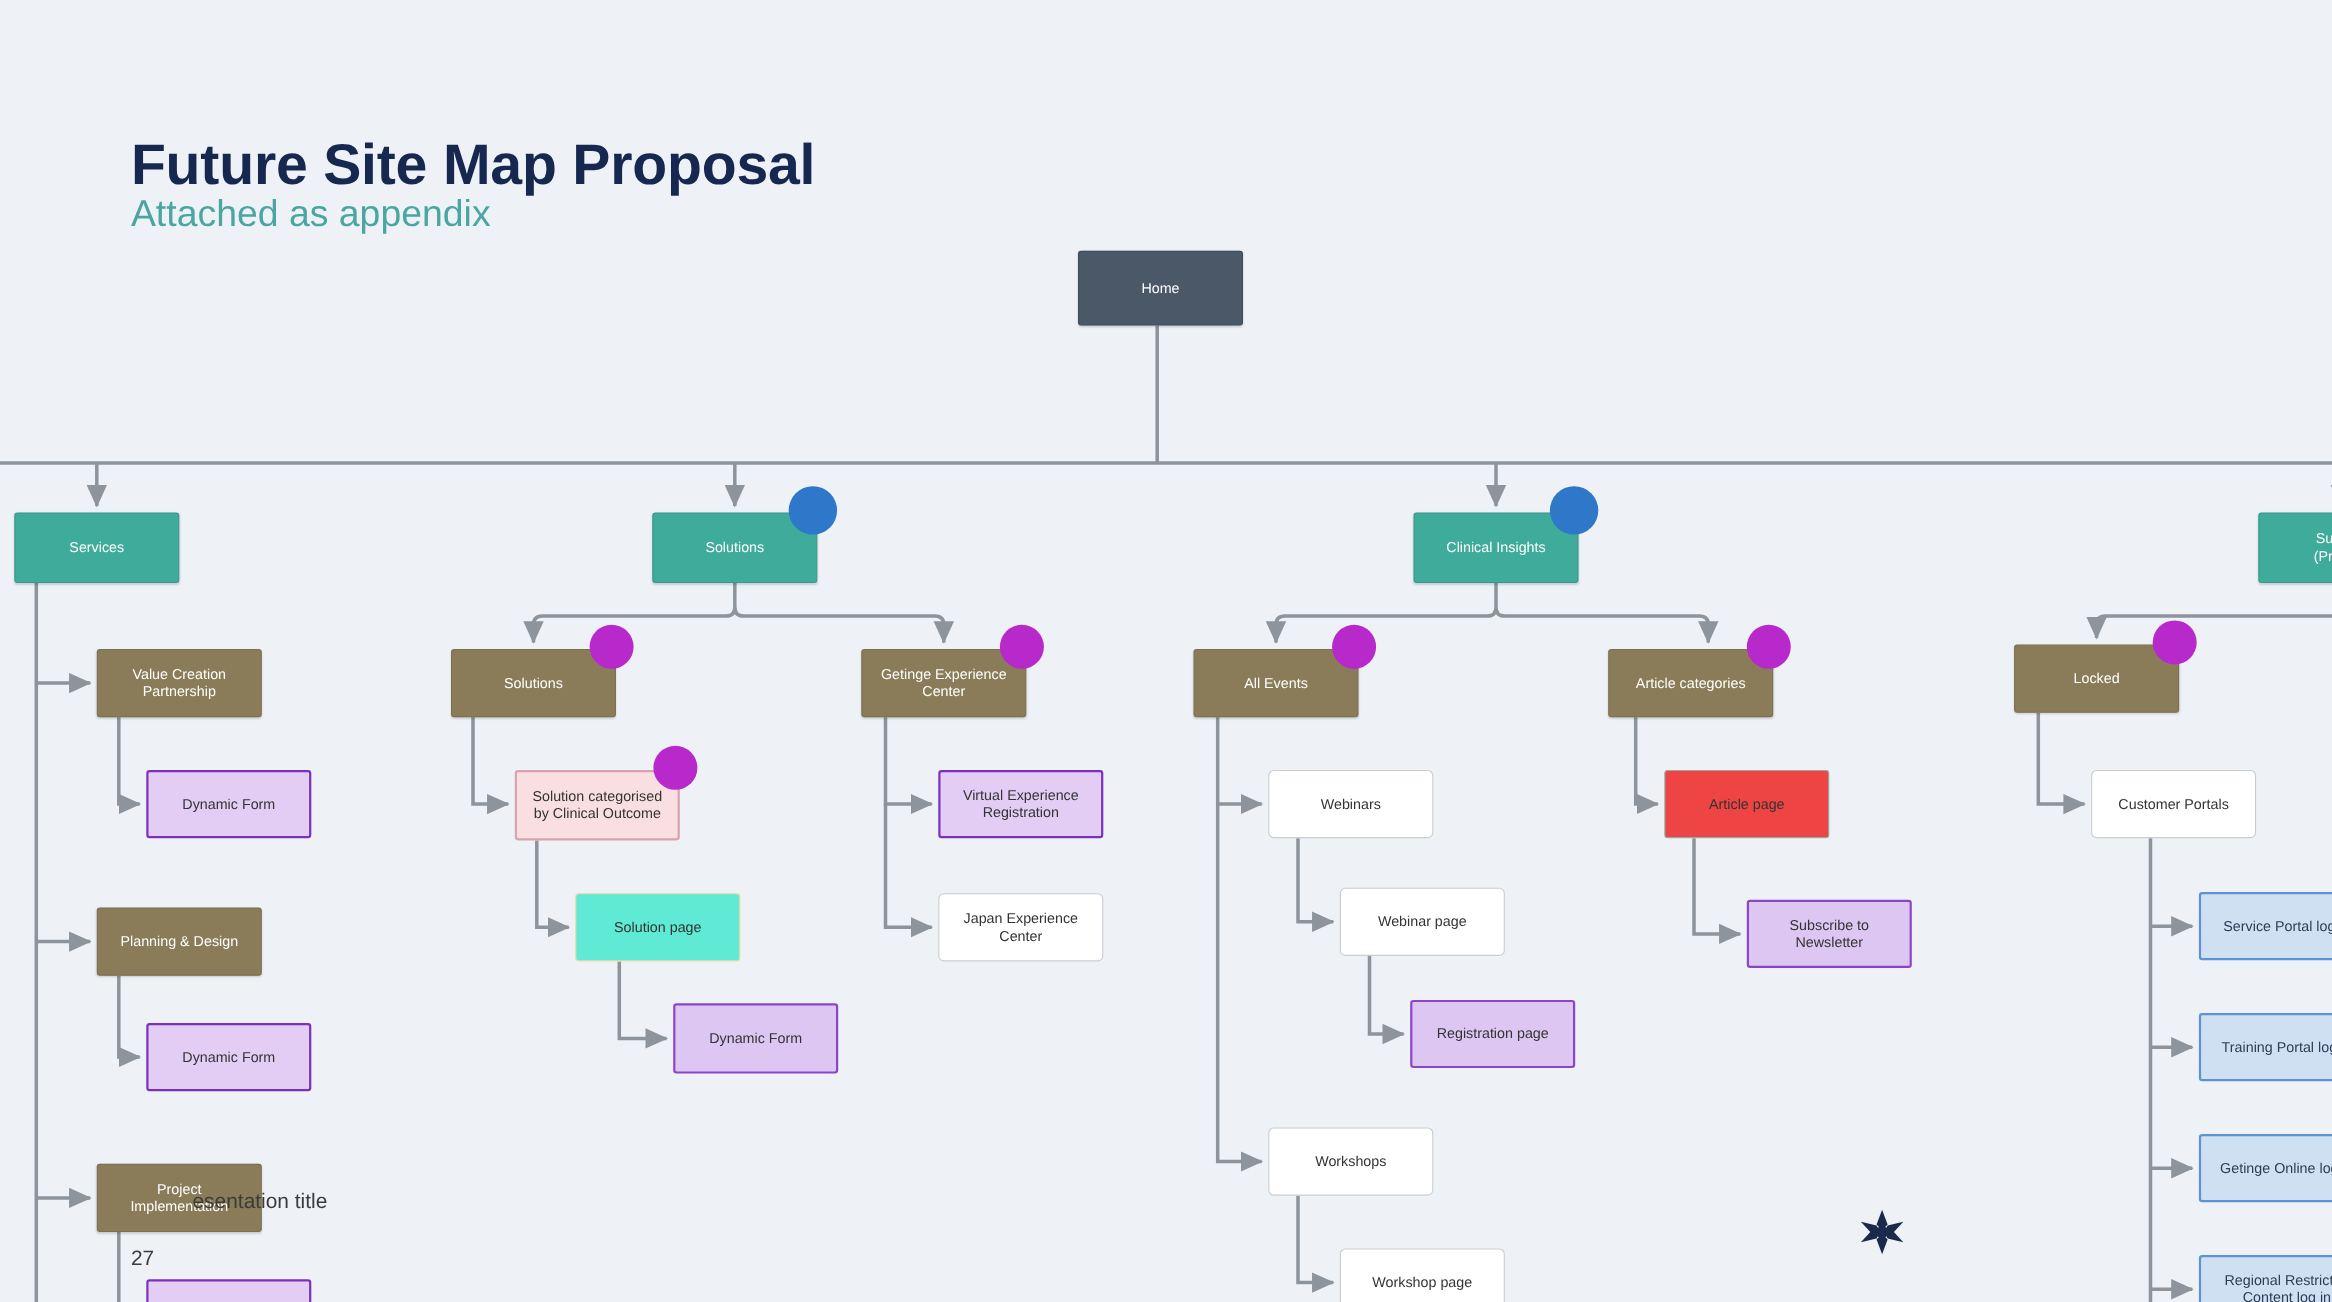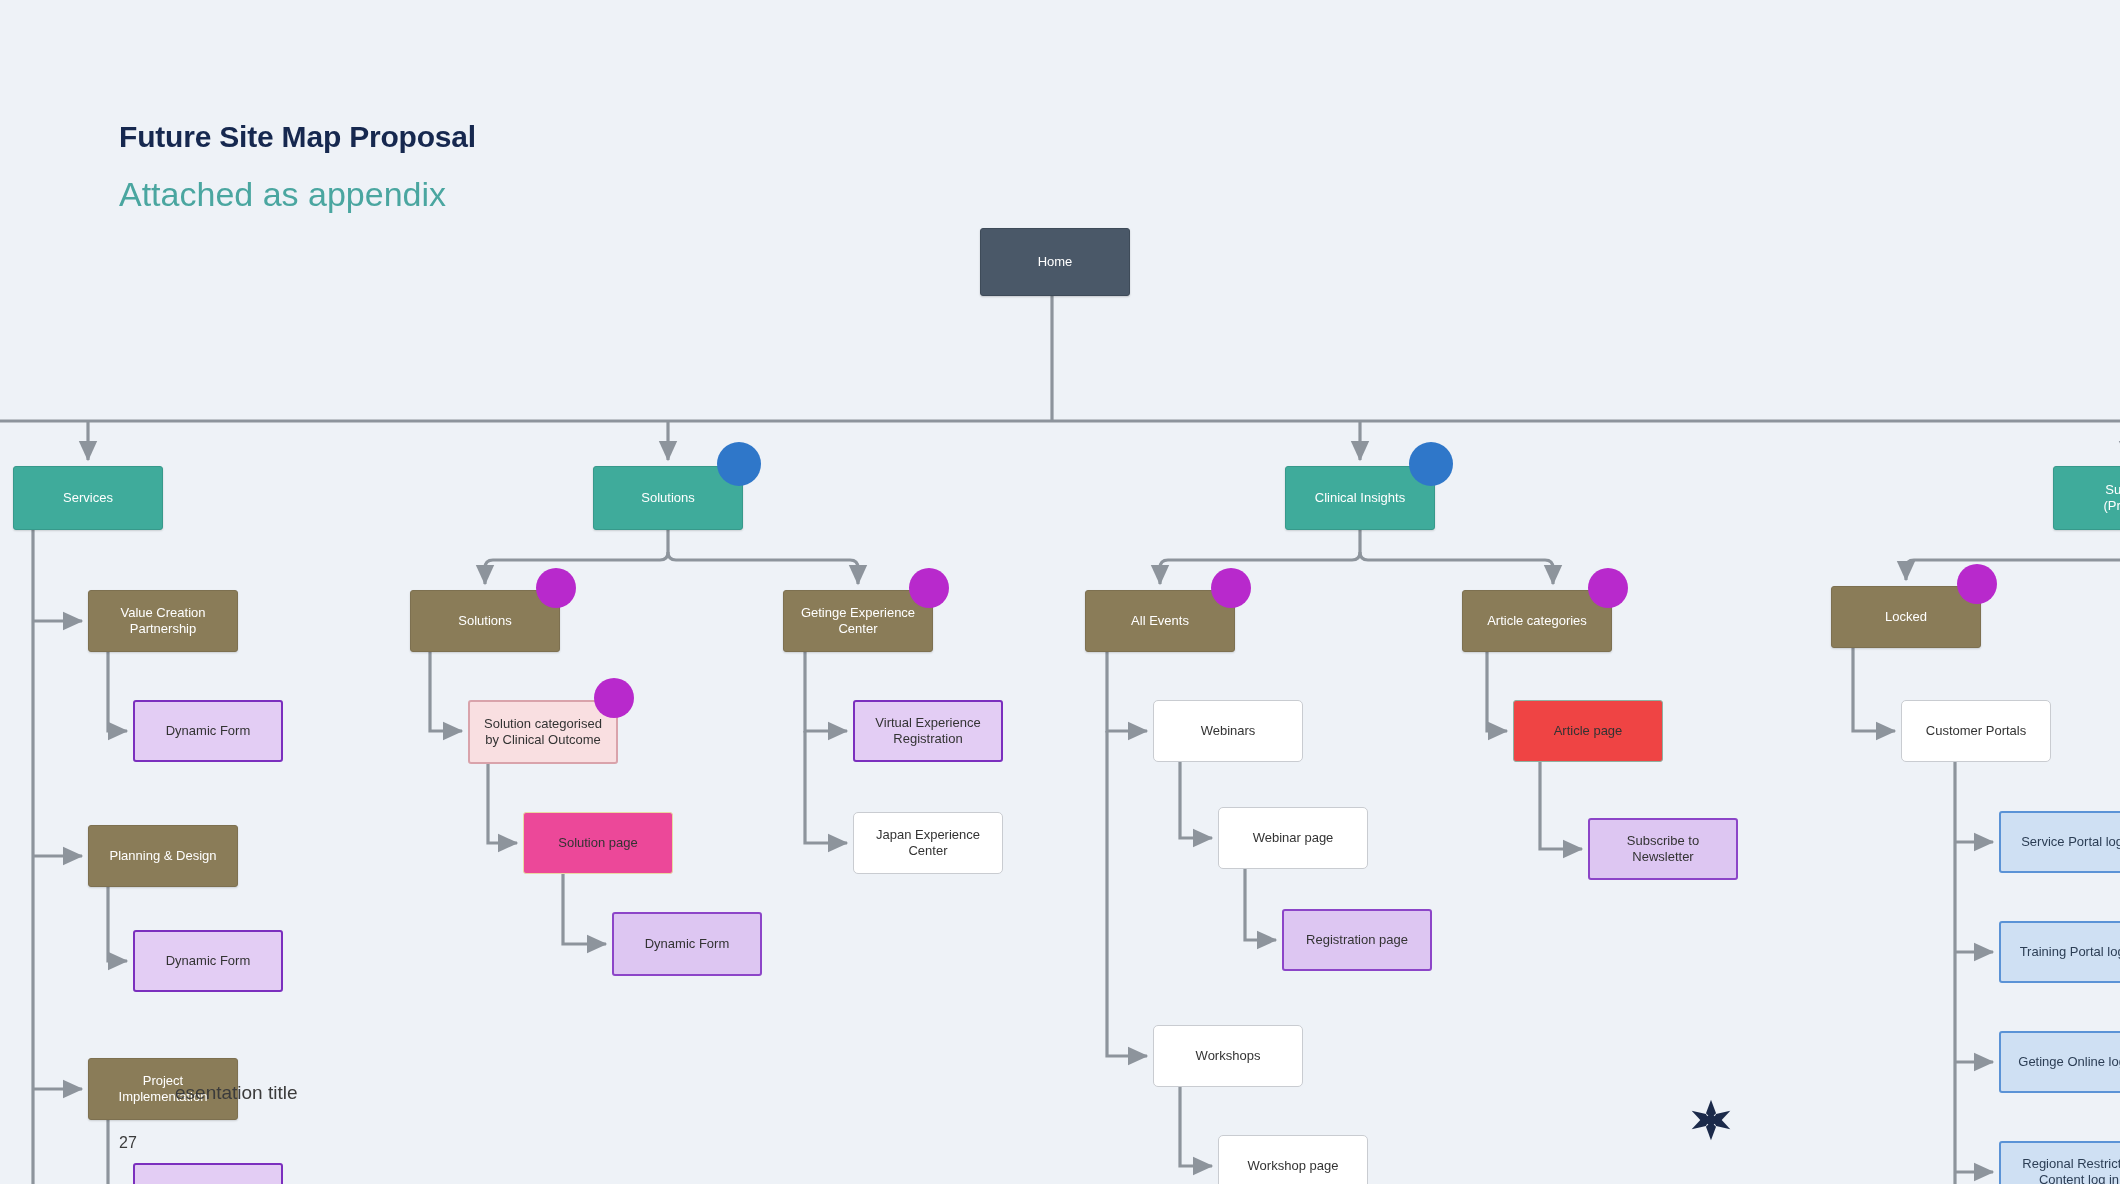--- a/index.html
+++ b/index.html
@@ -8,21 +8,21 @@
     background:#eef2f7;
     font-family:"Liberation Sans", sans-serif;
     overflow:hidden;
     position:relative;
   }
   #stage{position:absolute;left:0;top:0;width:2120px;height:1184px;overflow:hidden;}
   #svglayer{position:absolute;left:0;top:0;width:2120px;height:1184px;pointer-events:none;}
 
   .title{
     position:absolute;left:119px;top:120px;
-    font-size:30px;font-weight:bold;color:#16284f;
+    font-size:52px;font-weight:bold;color:#16284f;
     letter-spacing:-0.2px;white-space:nowrap;
   }
   .subtitle{
     position:absolute;left:119px;top:175px;
     font-size:34px;color:#4aa6a0;white-space:nowrap;
   }
 
   .node{
     position:absolute;
     box-sizing:border-box;
@@ -37,38 +37,38 @@
           box-shadow:0 1px 2px rgba(0,0,0,.18);}
   .n-teal{background:#3fab9b;color:#ffffff;border:1px solid #37998b;font-size:13px;
           box-shadow:0 1px 2px rgba(0,0,0,.15);}
   .n-olive{background:#8a7c58;color:#ffffff;border:1px solid #7d7050;font-size:13px;
           box-shadow:0 1px 2px rgba(0,0,0,.15);}
   .n-purple{background:#e3cdf4;color:#333;border:2px solid #7b2fbe;font-size:13px;}
   .n-lilac{background:#ddc6f2;color:#333;border:2px solid #8c45c8;font-size:13px;}
   .n-white{background:#ffffff;color:#333;border:1px solid #c9ccd1;font-size:13px;
            border-radius:5px;}
   .n-pink{background:#f9dfe1;color:#333;border:2px solid #d9a3ab;font-size:13px;}
-  .n-yellow{background:#ec4899;color:#333;border:1px solid #e9d9a3;font-size:13px;}
+  .n-yellow{background:#5eead4;color:#333;border:1px solid #e9d9a3;font-size:13px;}
   .n-green{background:#ef4444;color:#333;border:1px solid #8fb0a0;font-size:13px;}
   .n-blue{background:#cfe0f3;color:#2c3e55;border:2px solid #5b93d6;font-size:13px;
           border-radius:3px;}
 
   .badge{
     position:absolute;border-radius:50%;
   }
   .badge-blue{background:#2f77c9;}
   .badge-magenta{background:#b829cc;}
 
   .footer-title{
     position:absolute;left:175px;top:1082px;
     font-size:19px;color:#3b3b3b;white-space:nowrap;
   }
   .footer-num{
     position:absolute;left:119px;top:1134px;
-    font-size:16px;color:#3b3b3b;
+    font-size:19px;color:#3b3b3b;
   }
 
   .logo{
     position:absolute;left:1690px;top:1098px;
     display:flex;align-items:center;gap:14px;
   }
   .logo-text{
     font-size:42px;letter-spacing:5px;color:#1b2a4a;
     font-family:"DejaVu Sans", sans-serif;font-weight:400;
   }

